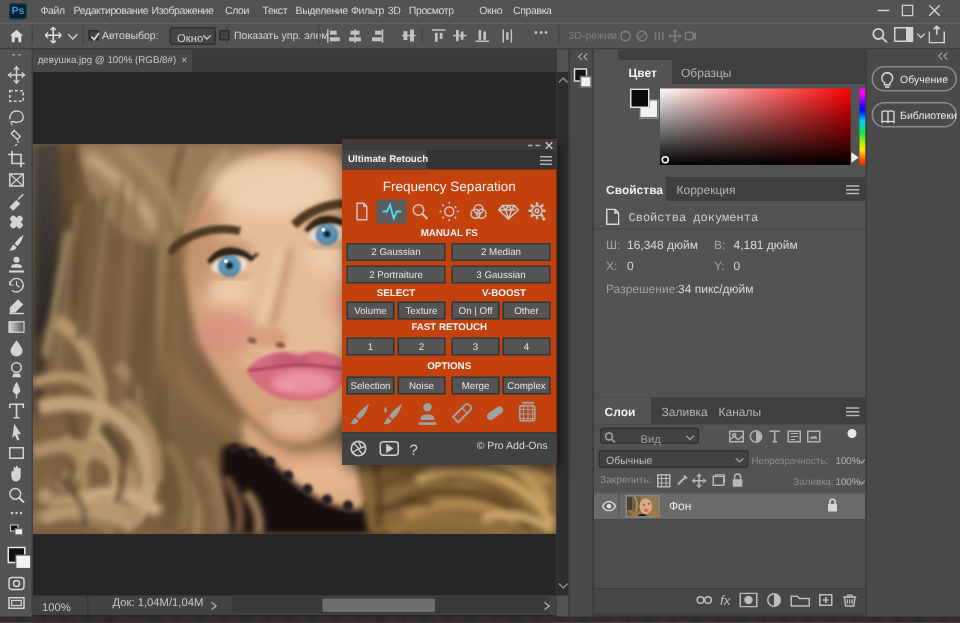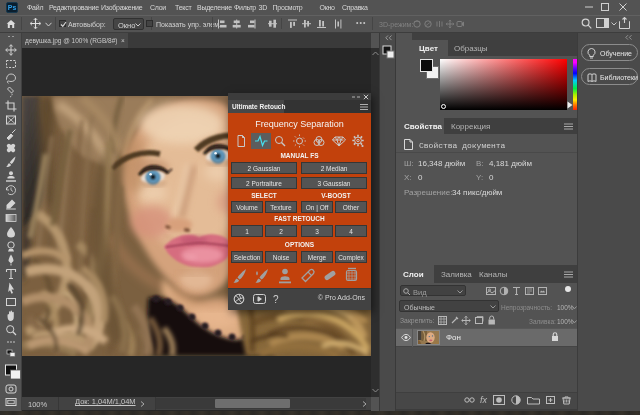--- a/index.html
+++ b/index.html
@@ -533,21 +533,21 @@
     <svg class="abs" style="left:1px; top:3px;" width="7" height="5" viewBox="0 0 7 5">
         <path d="M0.5 4 L3.5 1 L6.5 4" stroke="#8a8a8a" fill="none"></path>
       </svg>
     <svg class="abs" style="left:1px; top:340px;" width="7" height="5" viewBox="0 0 7 5">
         <path d="M0.5 1 L3.5 4 L6.5 1" stroke="#8a8a8a" fill="none"></path>
       </svg>
   </div>
   <div id="statusbar" class="abs">
     <span style="position:absolute; left:6px; top:3px; font-size:7.5px; color:#c8c8c8;">100%</span>
     <div class="abs" style="left:36px; top:0; width:1px; height:13px; background:#373737;"></div>
-    <span style="position:absolute; left:53px; top:0; font-size:7.5px; color:#c8c8c8;text-decoration:underline;">Док: 1,04M/1,04M</span>
+    <span style="position:absolute; left:53px; top:0; font-size:7.5px; color:#c8c8c8;">Док: 1,04M/1,04M</span>
     <svg class="abs" style="left:118px; top:4px;" width="5" height="6" viewBox="0 0 5 6">
         <path d="M1 0.5 L4 3 L1 5.5" stroke="#aaa" fill="none"></path>
       </svg>
     <div class="abs" style="left:133px; top:0; width:1px; height:13px; background:#373737;"></div>
     <div class="abs" style="left:134px; top:1px; width:210px; height:11px; background:#3a3a3a;"></div>
     <div class="abs" style="left:193px; top:2px; width:75px; height:9px; background:#6e6e6e; border-radius:1px;"></div>
     <svg class="abs" style="left:340px; top:4px;" width="5" height="6" viewBox="0 0 5 6">
         <path d="M1 0.5 L4 3 L1 5.5" stroke="#aaa" fill="none"></path>
       </svg>
   </div>
@@ -626,21 +626,21 @@
             <path d="M0 1 h9 M0 3.5 h9 M0 6 h9" stroke="#b6b6b6" stroke-width="0.9"></path>
           </svg>
       </div>
 
       <div class="abs" style="left:0; top:18px; width:181px; height:15px; background:#535353;"></div>
       <div class="abs" style="left:4px; top:20px; width:66px; height:11px; background:#424242; border:1px solid #333; border-radius:2px;">
         <svg class="abs" style="left:2px; top:2px;" width="8" height="8" viewBox="0 0 8 8" fill="none" stroke="#a8a8a8">
             <circle cx="3" cy="3" r="2.3"></circle>
             <path d="M4.8 4.8 L7 7"></path>
           </svg>
-        <span style="position:absolute; left:12px; top:1.5px; font-size:7.5px; color:#9c9c9c;">Вид</span>
+        <span style="position:absolute; left:26px; top:1.5px; font-size:7.5px; color:#9c9c9c;">Вид</span>
         <svg class="abs" style="left:56px; top:4px;" width="6" height="4" viewBox="0 0 6 4">
             <path d="M0.5 0.5 L3 3 L5.5 0.5" stroke="#999" fill="none"></path>
           </svg>
       </div>
       <svg class="abs" style="left:90px; top:21px;" width="62" height="10" viewBox="0 0 62 10" fill="none" stroke="#b2b2b2">
         <rect x="0.5" y="1.5" width="9" height="7"></rect>
           <circle cx="3.5" cy="4" r="1"></circle>
           <path d="M0.5 7 L3.5 5 L6 7 L9.5 4.5"></path>
         <circle cx="18" cy="5" r="3.8"></circle>
           <path d="M18 1.2 A3.8 3.8 0 0 1 18 8.8 Z" fill="#b2b2b2" stroke="none"></path>

